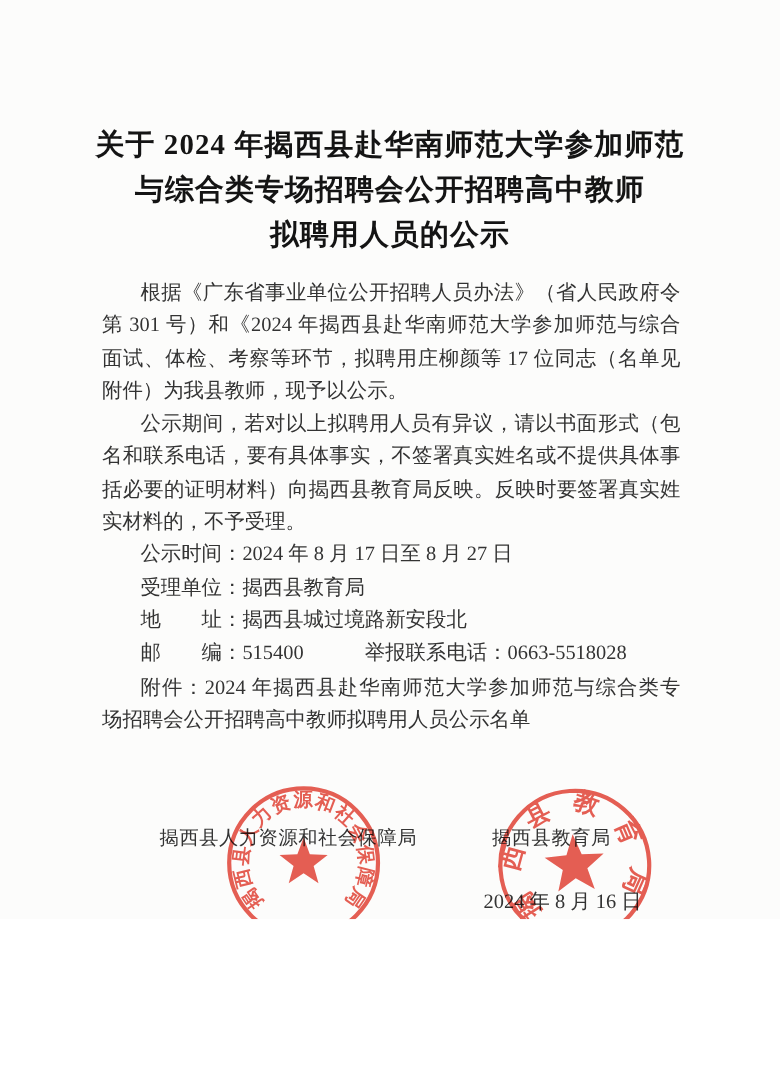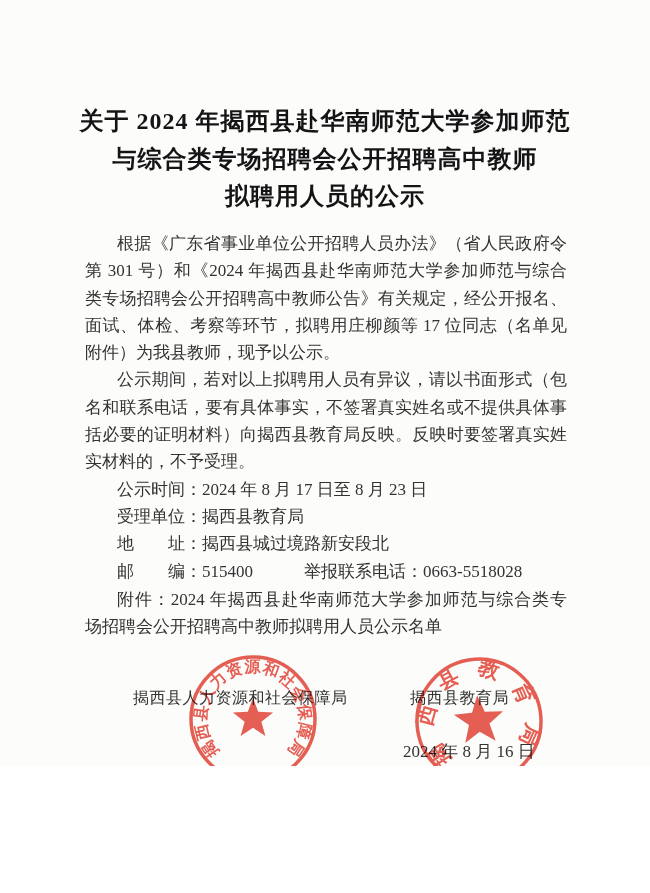--- a/index.html
+++ b/index.html
@@ -87,30 +87,29 @@
 
   <div class="doc-title">
     <div class="ln">关于 2024 年揭西县赴华南师范大学参加师范</div>
     <div class="ln">与综合类专场招聘会公开招聘高中教师</div>
     <div class="ln">拟聘用人员的公示</div>
   </div>
 
   <div class="doc-body">
     <div class="ln ind jf">根据《广东省事业单位公开招聘人员办法》（省人民政府令</div>
     <div class="ln jf">第 301 号）和《2024 年揭西县赴华南师范大学参加师范与综合</div>
-    <div class="ln jf">类专场招聘会公开招聘高中教师公告》有关规定，经公开报名、</div>
     <div class="ln jf">面试、体检、考察等环节，拟聘用庄柳颜等 17 位同志（名单见</div>
     <div class="ln">附件）为我县教师，现予以公示。</div>
 
     <div class="ln ind jf">公示期间，若对以上拟聘用人员有异议，请以书面形式（包</div>
     <div class="ln jf">名和联系电话，要有具体事实，不签署真实姓名或不提供具体事</div>
     <div class="ln jf">括必要的证明材料）向揭西县教育局反映。反映时要签署真实姓</div>
     <div class="ln">实材料的，不予受理。</div>
 
-    <div class="ln ind">公示时间：2024 年 8 月 17 日至 8 月 23 日</div>
+    <div class="ln ind">公示时间：2024 年 8 月 17 日至 8 月 27 日</div>
     <div class="ln ind">受理单位：揭西县教育局</div>
     <div class="ln ind">地　　址：揭西县城过境路新安段北</div>
     <div class="ln ind">邮　　编：515400　　　举报联系电话：0663-5518028</div>
 
     <div class="ln ind jf attach-first">附件：2024 年揭西县赴华南师范大学参加师范与综合类专</div>
     <div class="ln">场招聘会公开招聘高中教师拟聘用人员公示名单</div>
   </div>
 
   <div class="sig-left-org">揭西县人力资源和社会保障局</div>
   <div class="sig-right-org">揭西县教育局</div>

